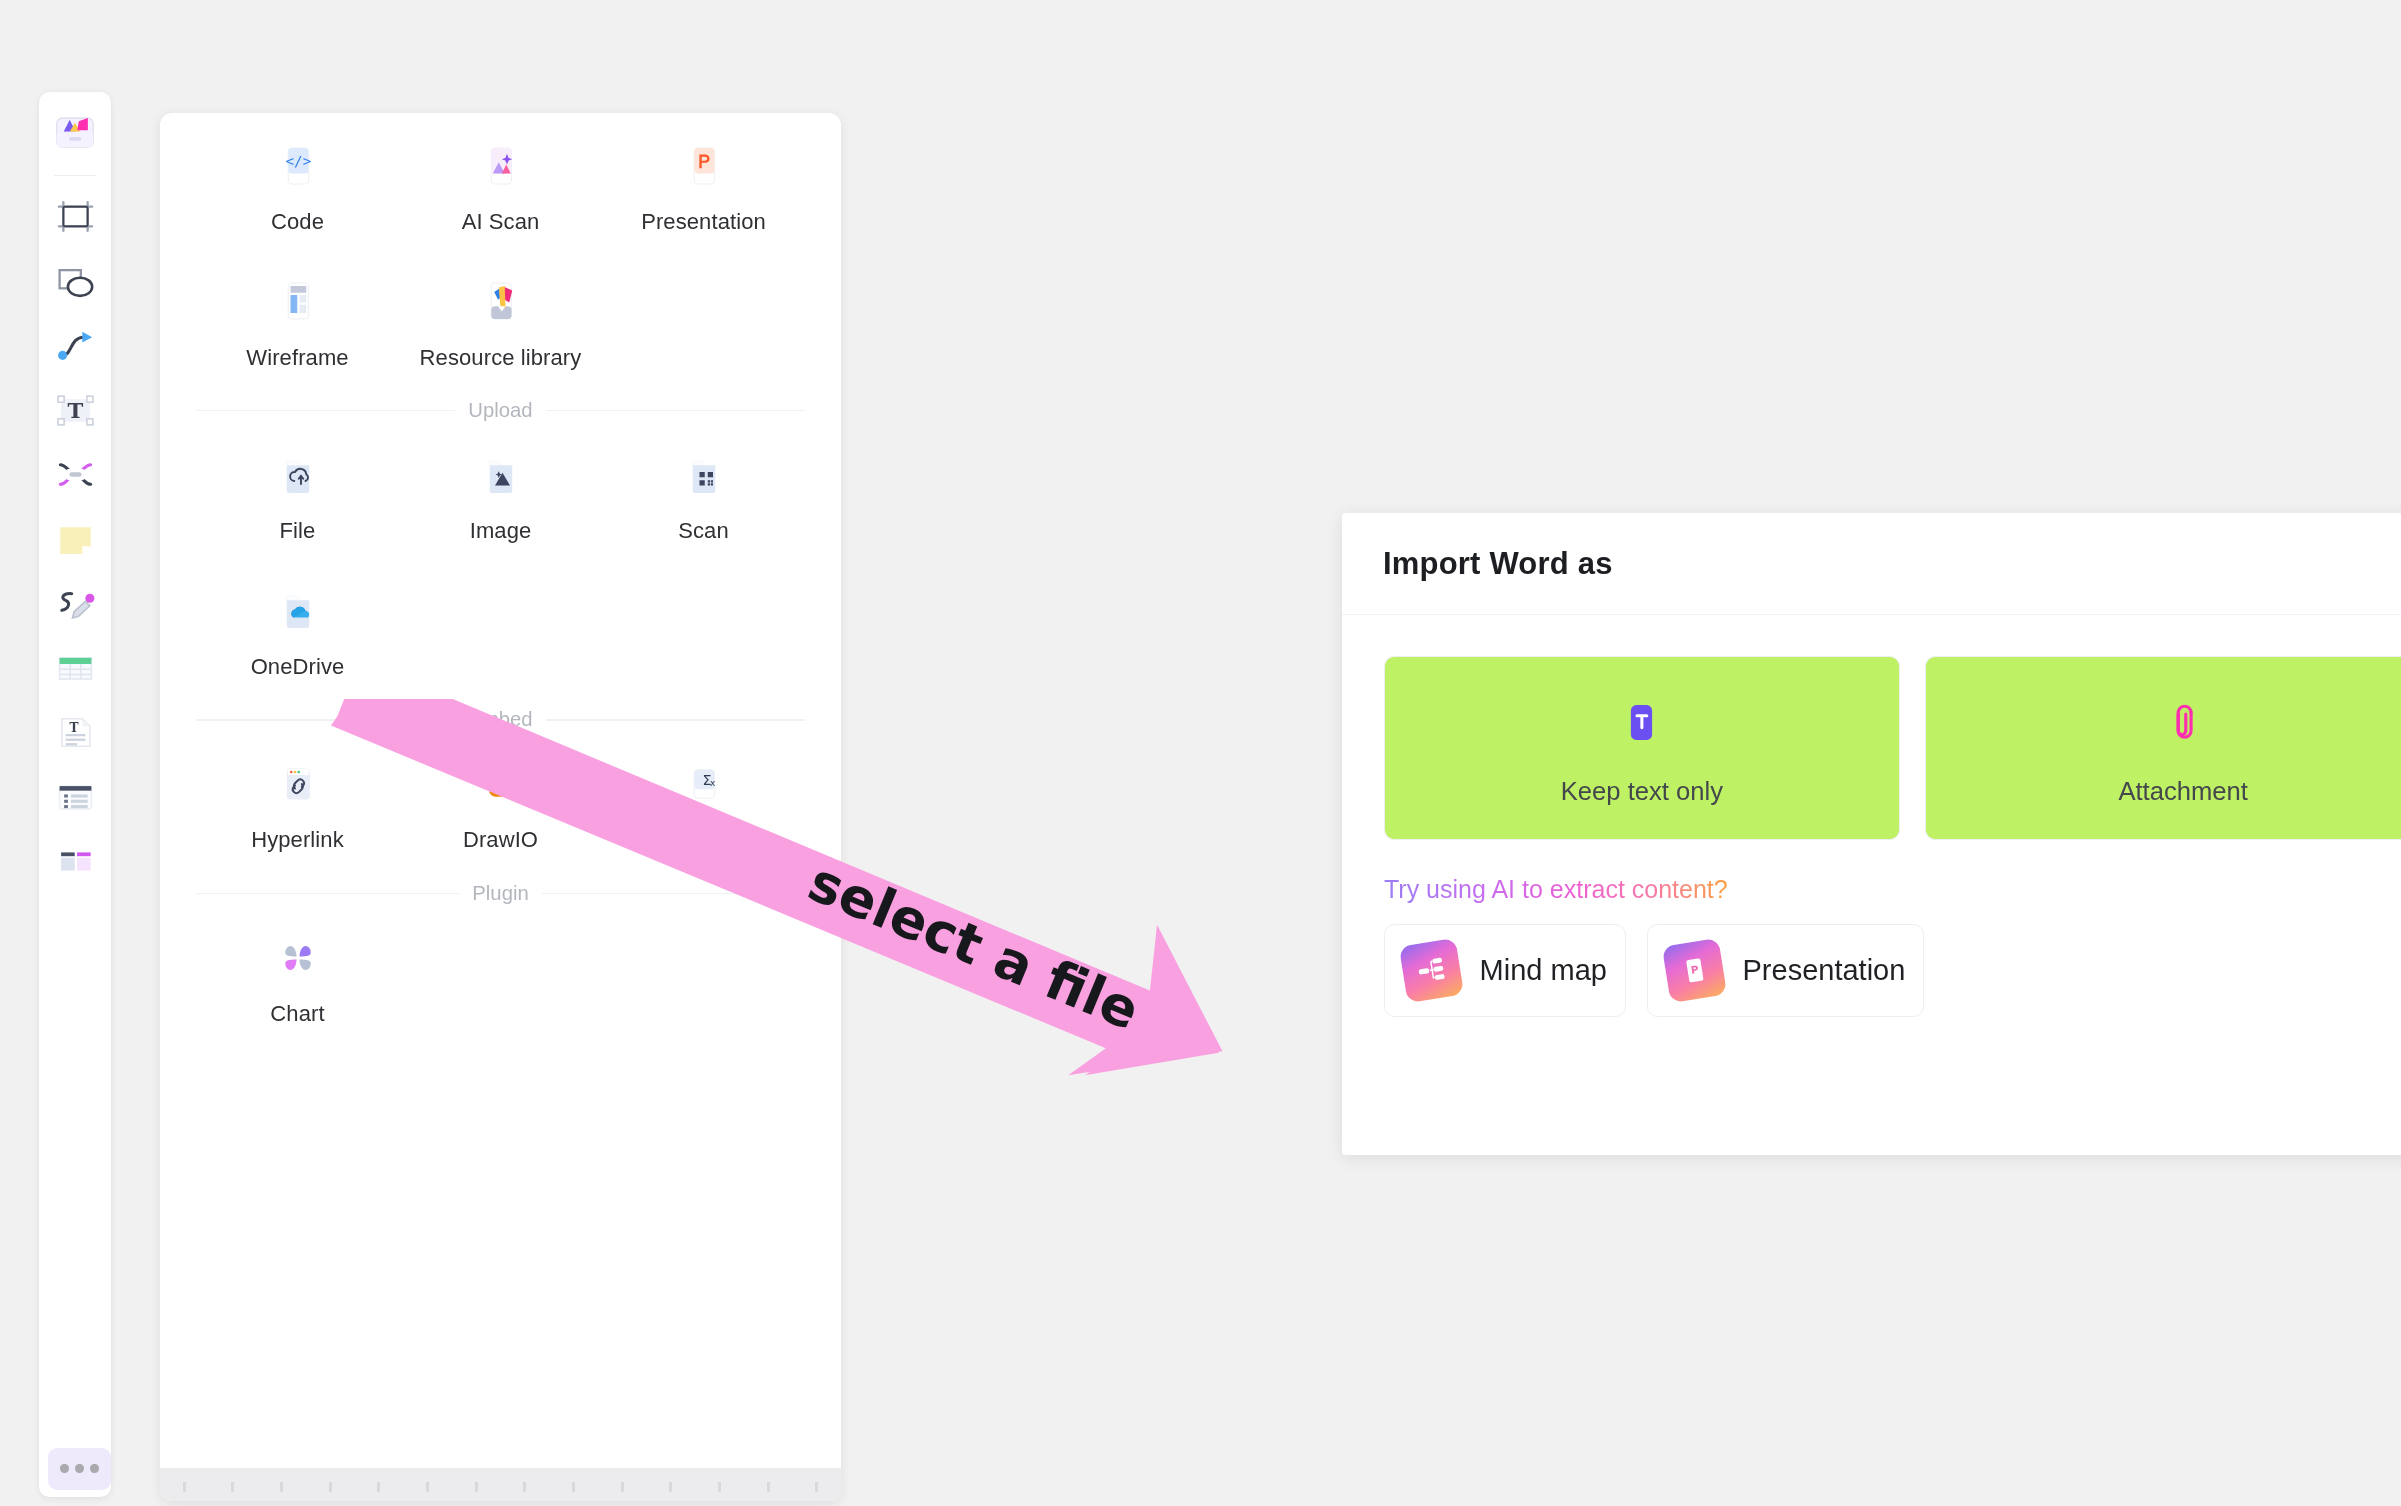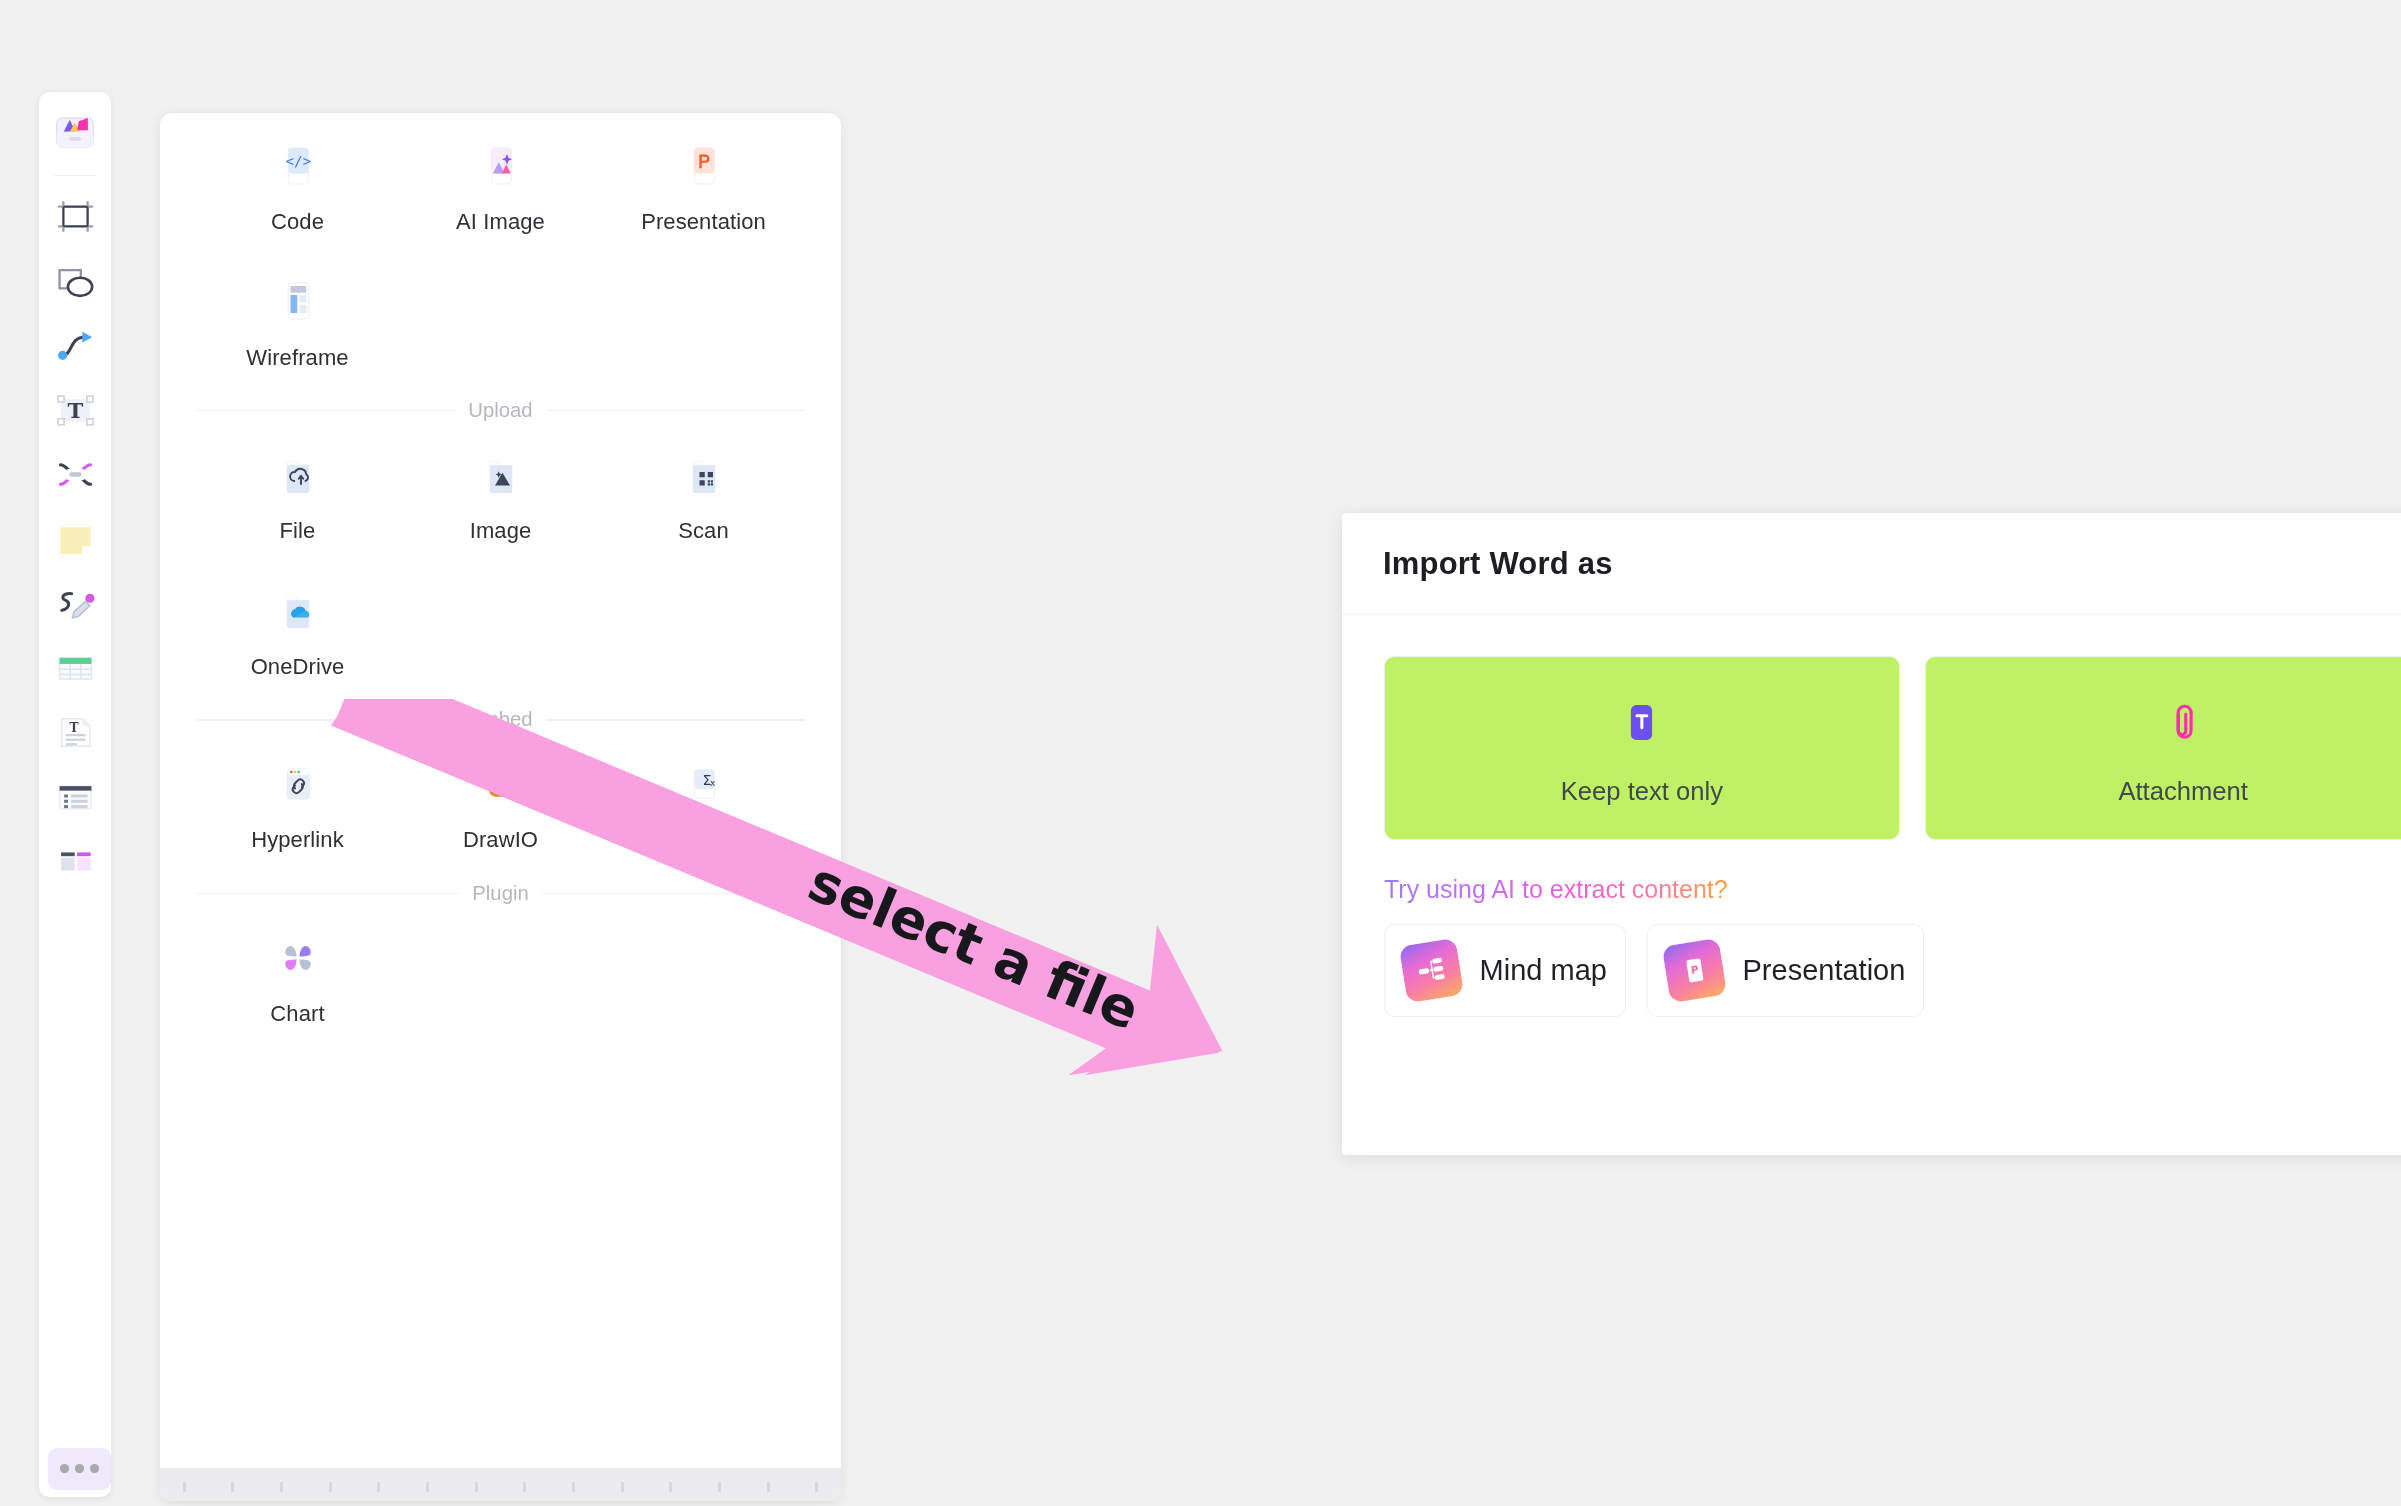--- a/index.html
+++ b/index.html
@@ -318,21 +318,21 @@
       <div class="cell">
         <span class="ic">
           <svg width="54" height="54" viewBox="0 0 72 72">
             <rect x="23" y="12" width="27" height="48" rx="5" fill="#fff" stroke="#eef0f4" stroke-width="1.5"></rect>
             <rect x="23" y="12" width="27" height="34" rx="5" fill="#f7edfb"></rect>
             <path d="M25 46 L33 31 L41 46 Z" fill="#bb9af7"></path>
             <path d="M37 46 L43 34 L49 46 Z" fill="#fa5fa0"></path>
             <path d="M44 20 l2.2 5.3 L51 27 l-4.8 1.7 L44 34 l-2.2-5.3 L37 27 l4.8-1.7 Z" fill="#8c4ff0"></path>
           </svg>
         </span>
-        <span class="lb">AI Image</span>
+        <span class="lb">AI Scan</span>
       </div>
 
       <div class="cell">
         <span class="ic">
           <svg width="54" height="54" viewBox="0 0 72 72">
             <rect x="23" y="12" width="27" height="48" rx="5" fill="#fff" stroke="#eef0f4" stroke-width="1.5"></rect>
             <rect x="23" y="12" width="27" height="34" rx="5" fill="#ffe5d9"></rect>
             <text x="36.5" y="38" font-size="24" font-family="DejaVu Sans, sans-serif" font-weight="700" fill="#fa5a2a" text-anchor="middle">Ꮲ</text>
           </svg>
         </span>
@@ -345,20 +345,33 @@
             <rect x="23" y="12" width="27" height="48" rx="5" fill="#fff" stroke="#eef0f4" stroke-width="1.5"></rect>
             <rect x="26" y="16" width="21" height="9" fill="#c3c8db"></rect>
             <rect x="26" y="28" width="9" height="24" fill="#84b6f4"></rect>
             <rect x="38" y="28" width="9" height="10" fill="#e6ebf4"></rect>
             <rect x="38" y="41" width="9" height="11" fill="#e6ebf4"></rect>
           </svg>
         </span>
         <span class="lb">Wireframe</span>
       </div>
 
+      <div class="cell">
+        <span class="ic">
+          <svg width="54" height="54" viewBox="0 0 72 72">
+            <rect x="23" y="12" width="27" height="48" rx="5" fill="#fff" stroke="#eef0f4" stroke-width="1.5"></rect>
+            <rect x="23" y="43" width="27" height="17" rx="5" fill="#c0c6d7"></rect>
+            <path d="M27 24 l9-6 5 11 -9 5 Z" fill="#2f7fe8"></path>
+            <path d="M40 17 l11 5 -4 16 -10-6 Z" fill="#ee2c7b"></path>
+            <path d="M33 18 l8 -2 1 30 -7 -4 Z" fill="#fbc343"></path>
+            <path d="M32 43 h10 l-5 7 Z" fill="#ffffff"></path>
+          </svg>
+        </span>
+        <span class="lb">Resource library</span>
+      </div>
     </div>
 
     <div class="sec">
       <span class="ln"></span>
       <span class="tx">Upload</span>
       <span class="ln"></span>
     </div>
 
     <div class="grid">
 

